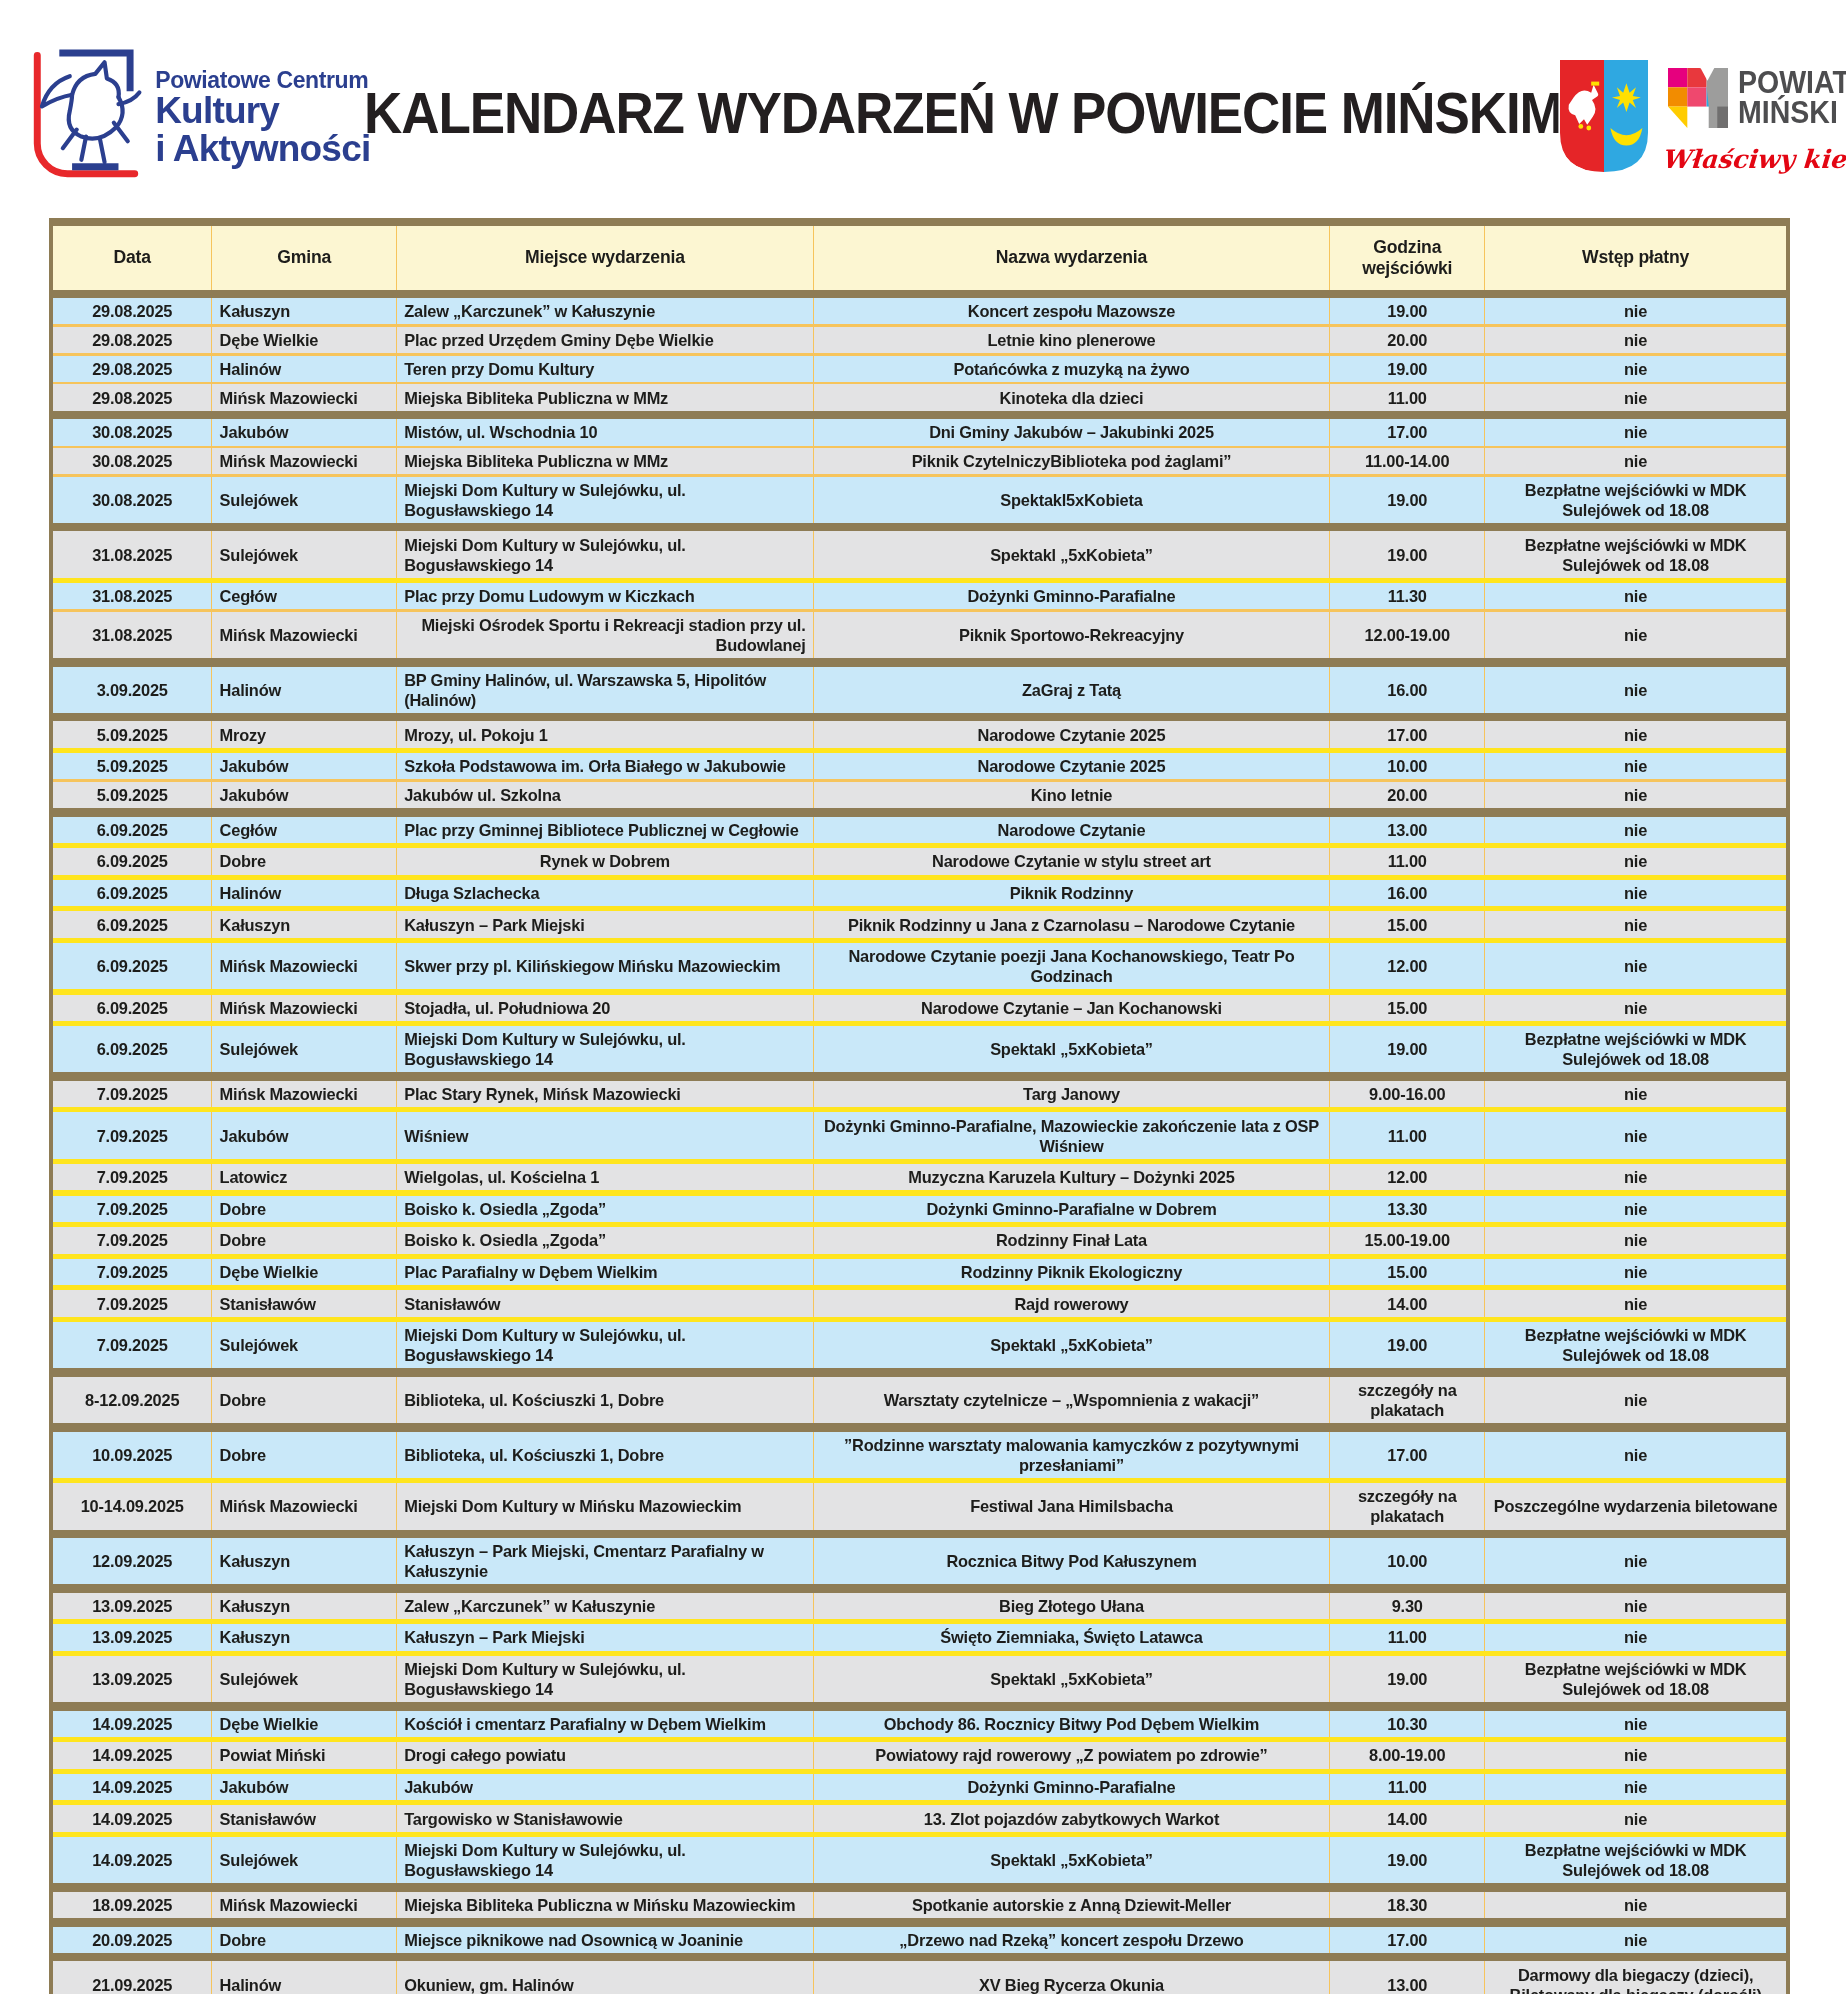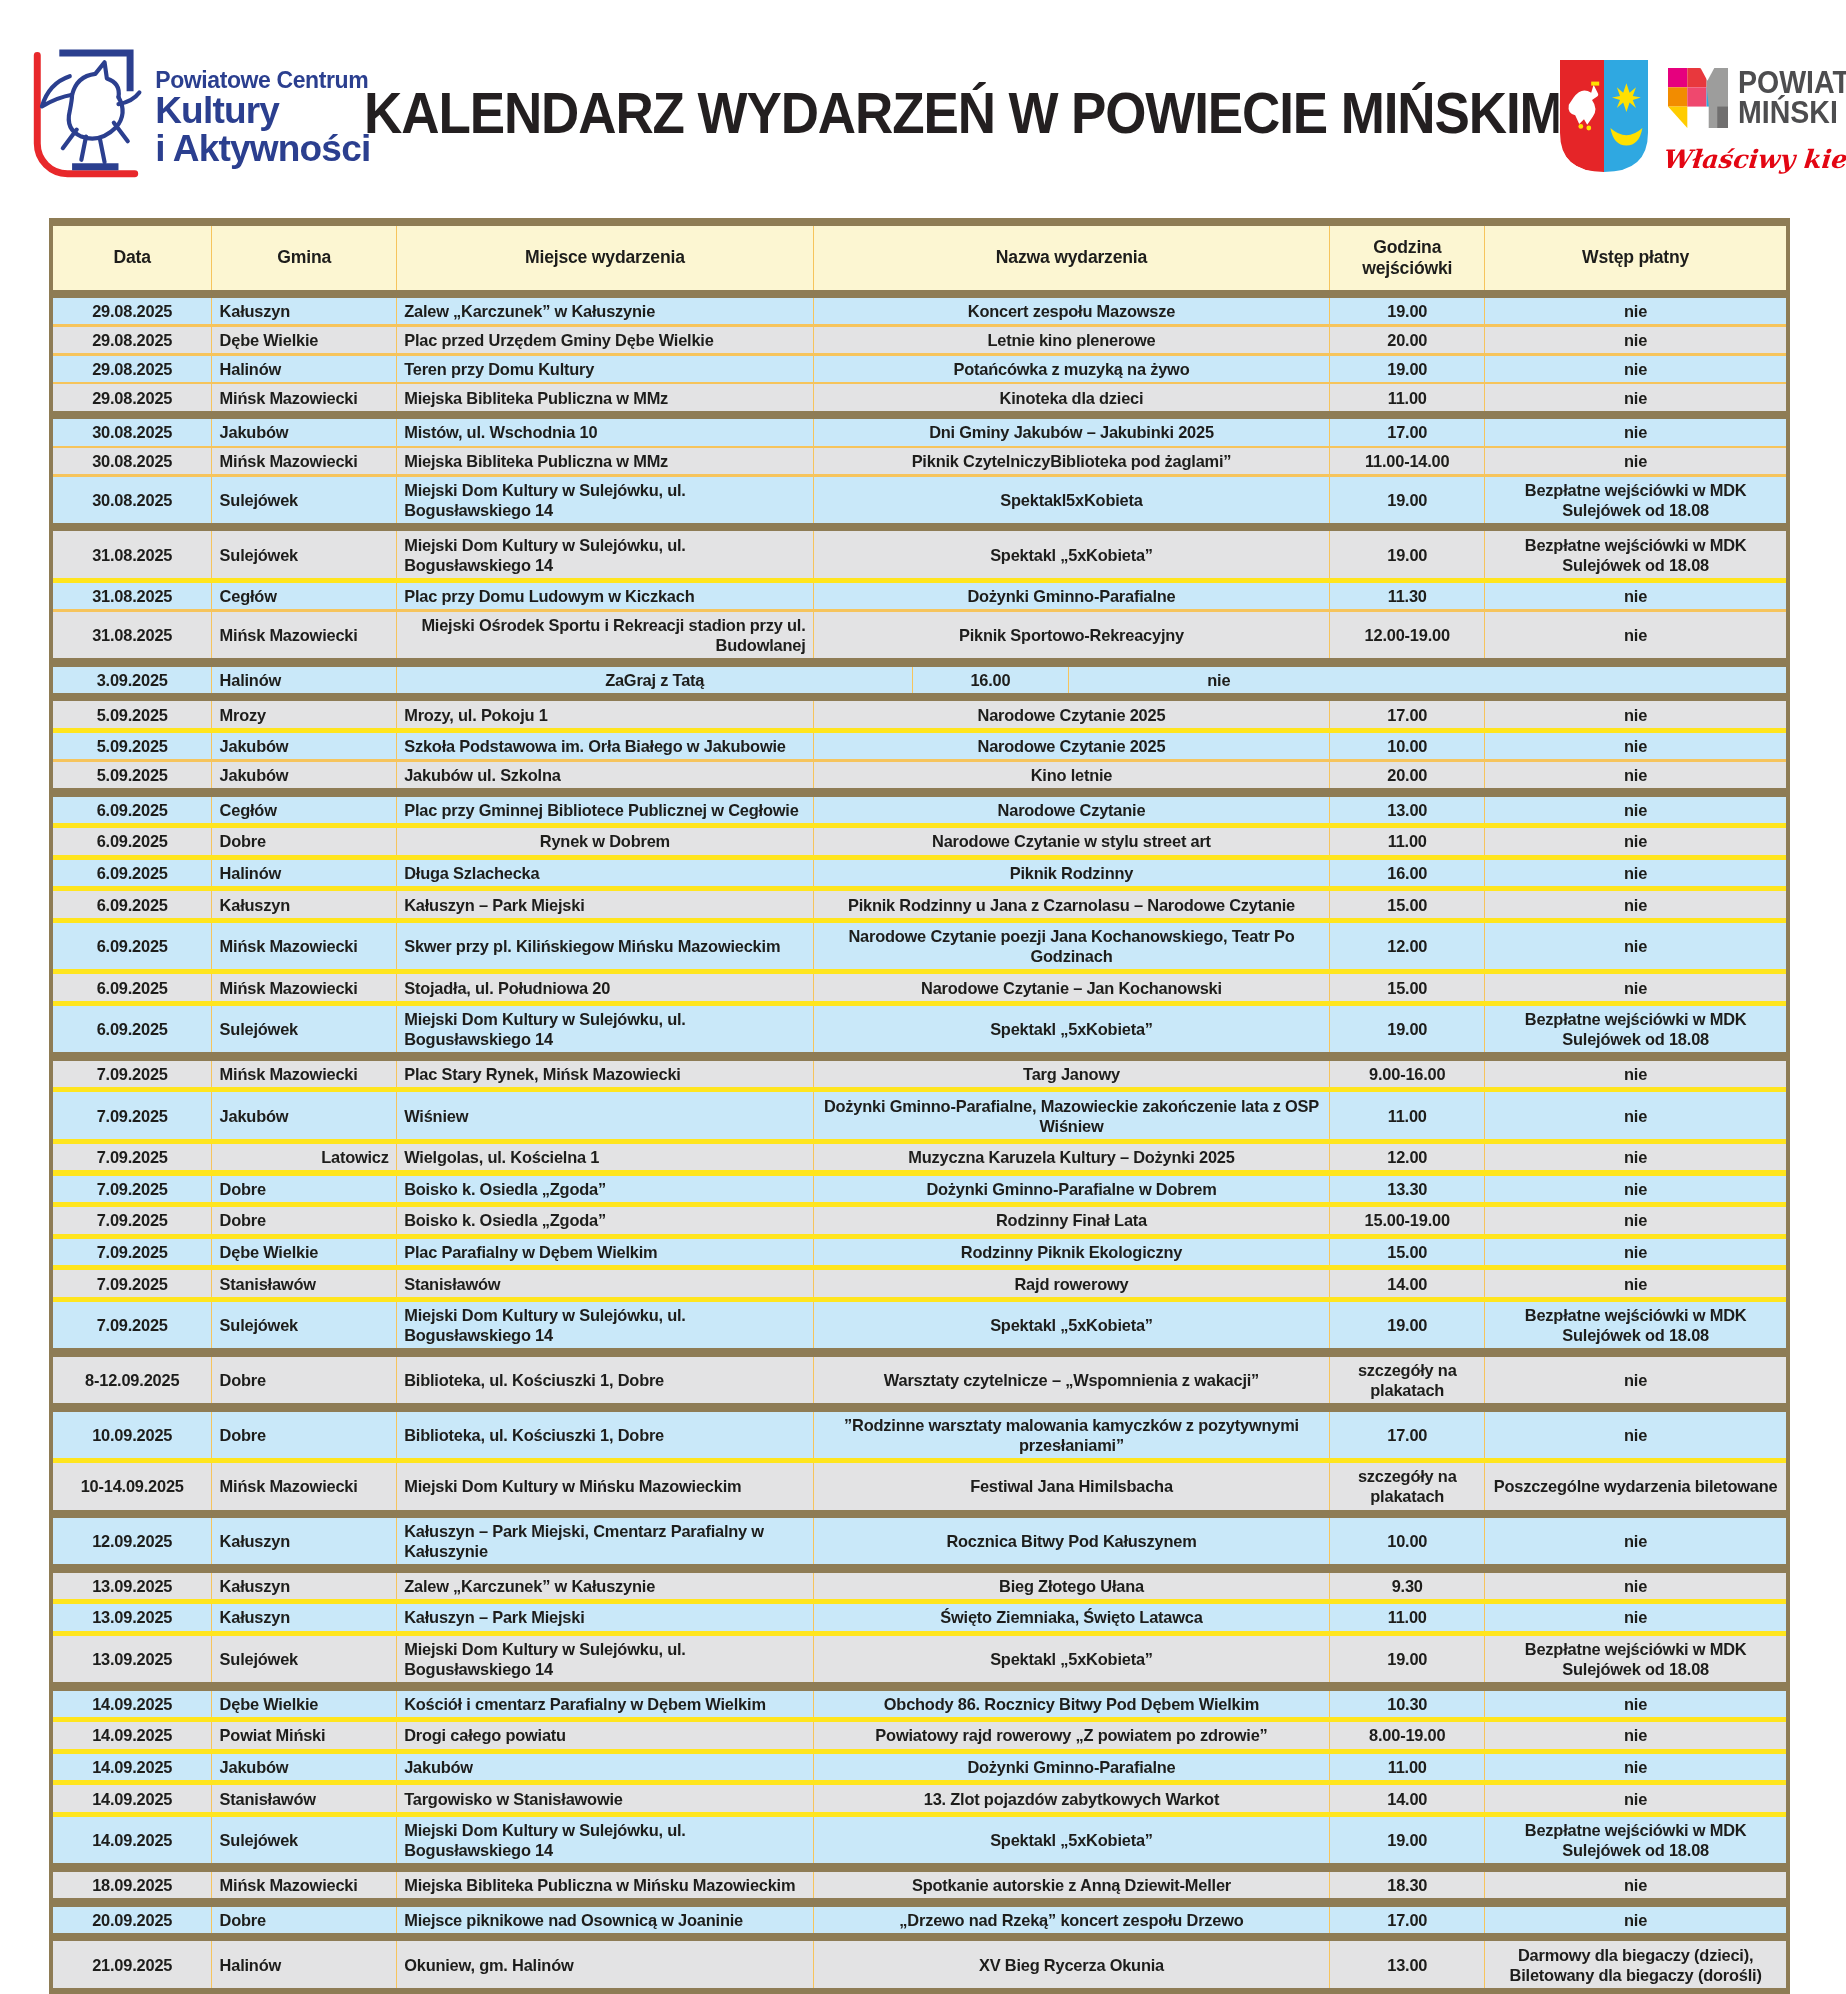--- a/index.html
+++ b/index.html
@@ -342,20 +342,23 @@
         </div>
       </div>
       <div class="sep sep-brown"></div>
       <div class="trow blue">
         <div class="cell c0">
           <span style="width: 100%;">3.09.2025</span>
         </div>
         <div class="cell c1">
           <span style="width: 100%;">Halinów</span>
         </div>
+        <div class="cell c2">
+          <span style="width: 100%;">BP Gminy Halinów, ul. Warszawska 5, Hipolitów (Halinów)</span>
+        </div>
         <div class="cell c3">
           <span style="width: 100%;">ZaGraj z Tatą</span>
         </div>
         <div class="cell c4">
           <span style="width: 100%;">16.00</span>
         </div>
         <div class="cell c5">
           <span style="width: 100%;">nie</span>
         </div>
       </div>
@@ -610,21 +613,21 @@
         <div class="cell c5">
           <span style="width: 100%;">nie</span>
         </div>
       </div>
       <div class="sep sep-yellow"></div>
       <div class="trow gray">
         <div class="cell c0">
           <span style="width: 100%;">7.09.2025</span>
         </div>
         <div class="cell c1">
-          <span style="width: 100%; text-align: right;">Latowicz</span>
+          <span style="width: 100%;">Latowicz</span>
         </div>
         <div class="cell c2">
           <span style="width: 100%;">Wielgolas, ul. Kościelna 1</span>
         </div>
         <div class="cell c3">
           <span style="width: 100%;">Muzyczna Karuzela Kultury – Dożynki 2025</span>
         </div>
         <div class="cell c4">
           <span style="width: 100%;">12.00</span>
         </div>

